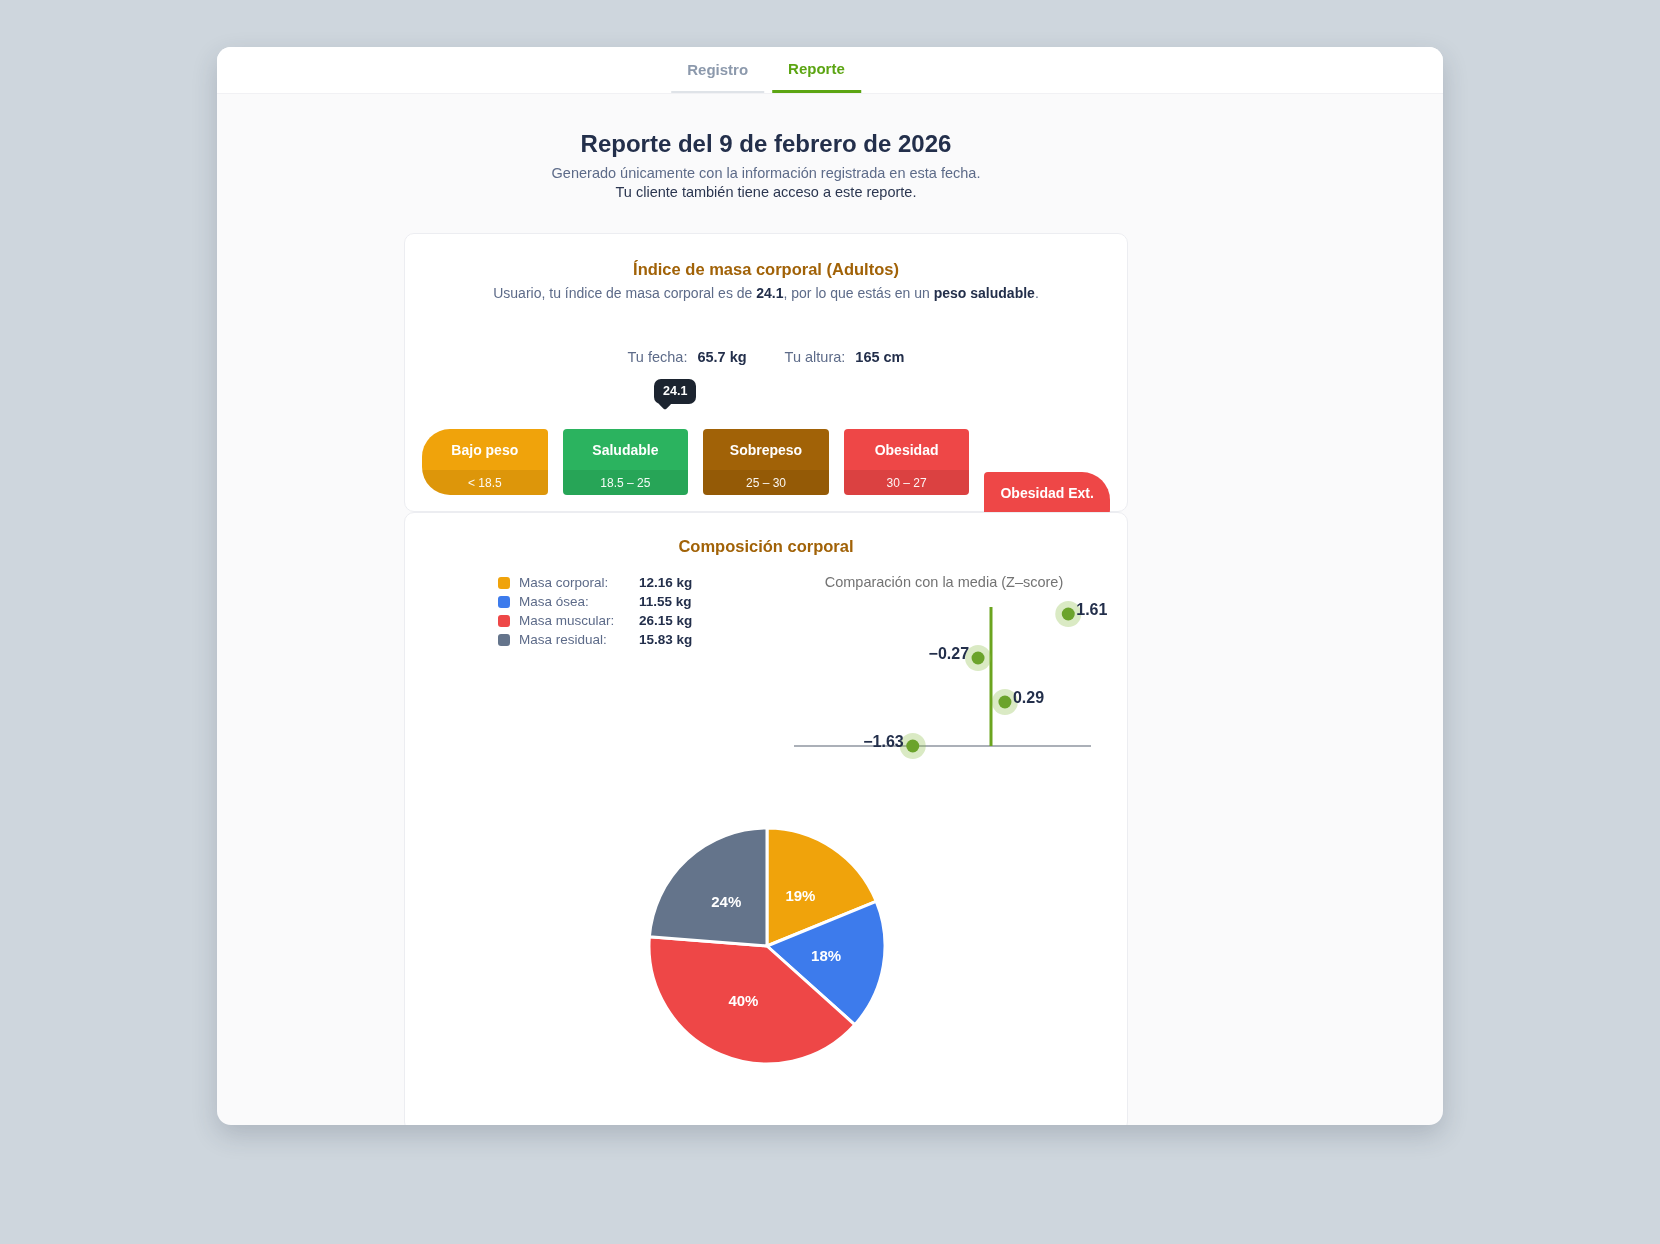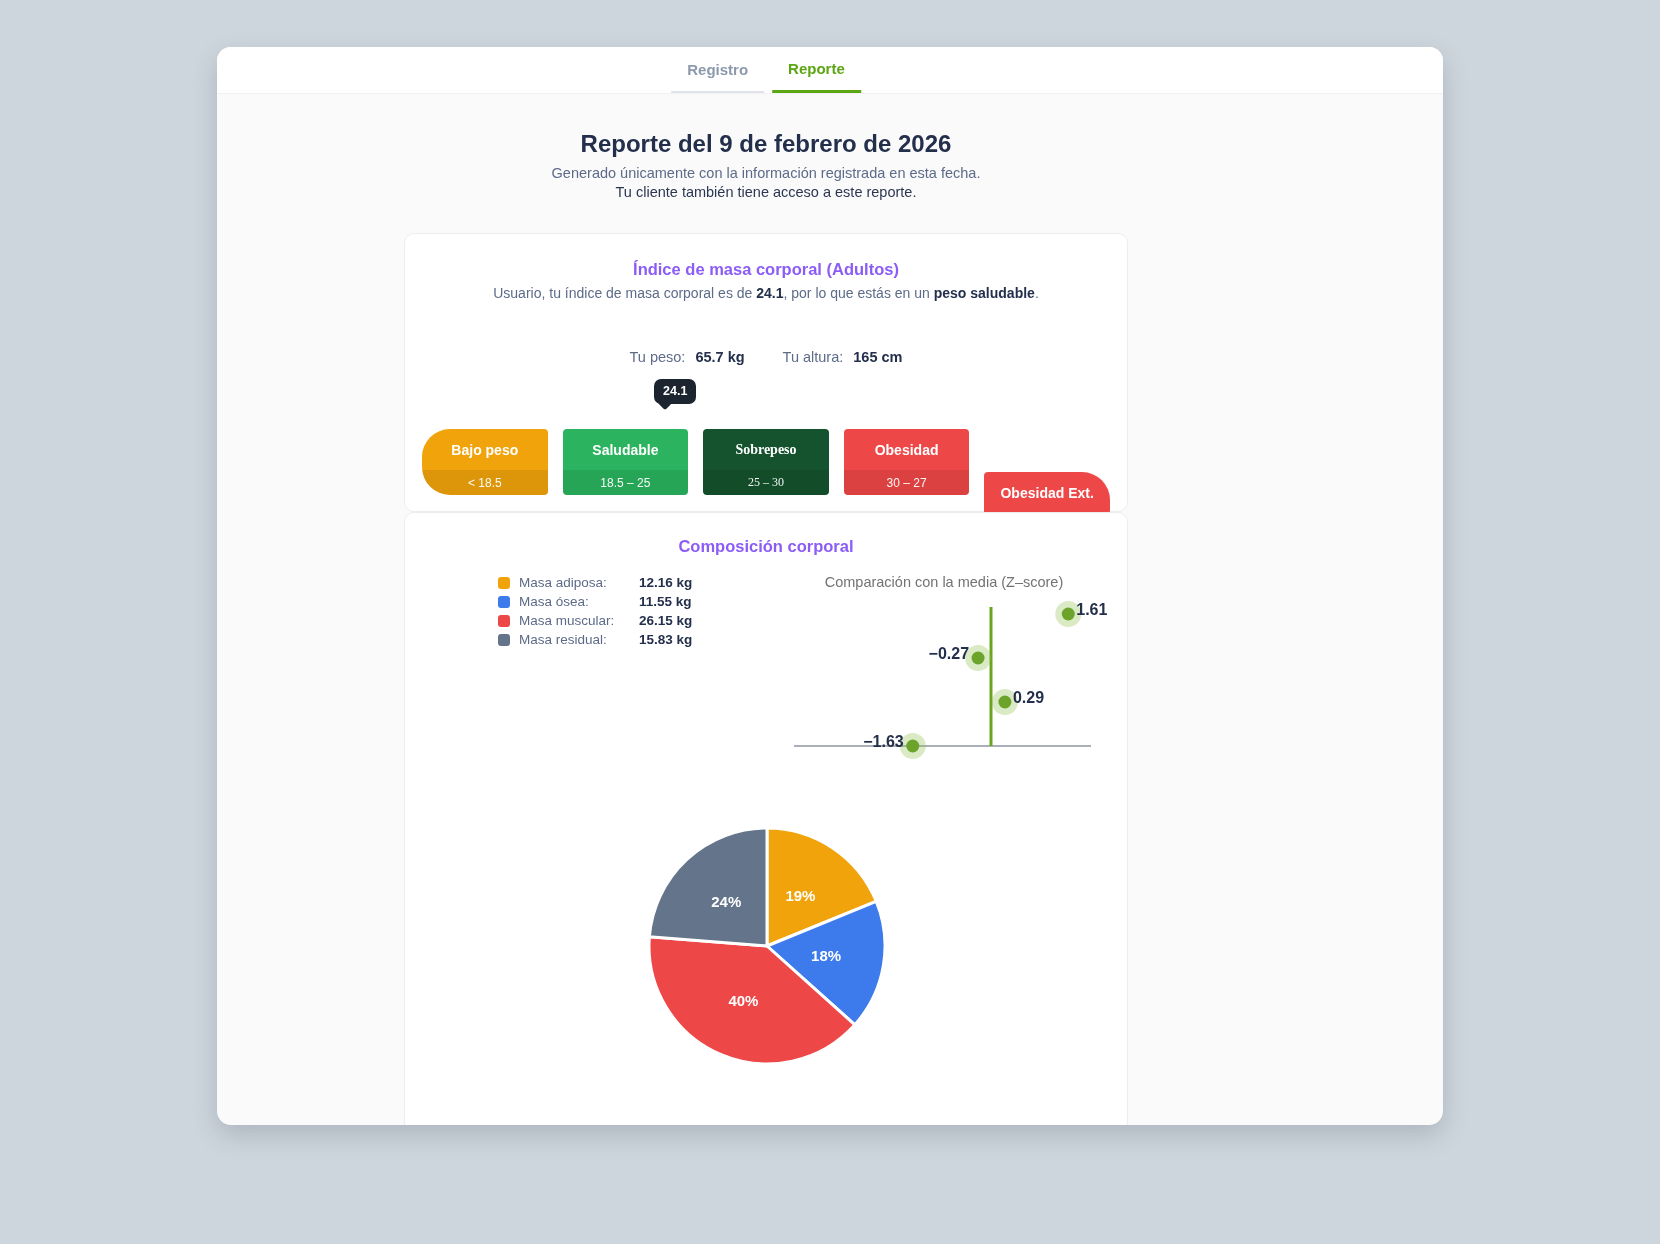--- a/index.html
+++ b/index.html
@@ -24,21 +24,21 @@
   
   .report-header{width:724px;margin:36px 0 0 187px;text-align:center;}
   .report-header h1{margin:0;font-size:24px;font-weight:700;color:#232F4B;}
   .report-header .sub{margin:7px 0 0;font-size:14.5px;}
   .sub.blue{color:#5D6B89;}
   .sub.dark{margin-top:3px;color:#2B3650;}
   
   .card{width:724px;margin-left:187px;background:#FFFFFF;border:1px solid #ECEDF1;
         border-radius:10px;box-sizing:border-box;}
   .bmi-card{margin-top:33px;padding:26px 17px 10px;}
-  .card h2{margin:0;text-align:center;font-size:16.5px;font-weight:700;color:#8b5cf6;}
+  .card h2{margin:0;text-align:center;font-size:16.5px;font-weight:700;color:#a16207;}
   .bmi-desc{margin:6px 0 0;text-align:center;font-size:14px;color:#5D6B89;}
   .bmi-desc b{color:#232F4B;}
   .stats{margin-top:48px;display:flex;justify-content:center;align-items:center;gap:10px;font-size:14.5px;}
   .stat-label{color:#5D6B89;}
   .stat-value{color:#232F4B;font-weight:700;}
   .stat-gap{width:18px;}
   
   .scale{position:relative;margin-top:14px;height:122px;}
   .badge{position:absolute;left:232px;top:0;background:#1C2430;color:#fff;font-size:12.5px;
          font-weight:700;padding:5px 9px 6px;border-radius:7px;z-index:2;}
@@ -82,21 +82,21 @@
     <h1>Reporte del 9 de febrero de 2026</h1>
     <p class="sub blue">Generado únicamente con la información registrada en esta fecha.</p>
     <p class="sub dark">Tu cliente también tiene acceso a este reporte.</p>
   </div>
 
   <div class="card bmi-card">
     <h2>Índice de masa corporal (Adultos)</h2>
     <p class="bmi-desc"><span>Usuario, tu índice de masa corporal es de </span><b>24.1</b><span>, por lo que estás en un </span><b>peso saludable</b><span>.</span></p>
 
     <div class="stats">
-      <span class="stat-label">Tu peso:</span>
+      <span class="stat-label">Tu fecha:</span>
       <span class="stat-value">65.7 kg</span>
       <span class="stat-gap"></span>
       <span class="stat-label">Tu altura:</span>
       <span class="stat-value">165 cm</span>
     </div>
 
     <div class="scale">
       <div class="badge" style="background: rgb(28, 36, 48);"><span>24.1</span></div>
       <div class="bars">
         <div class="bar first" style="background: rgb(240, 163, 11);">
@@ -104,21 +104,21 @@
           <div class="bar-range">
               <span>&lt; 18.5</span>
             </div>
         </div>
         <div class="bar" style="background: rgb(43, 179, 95);">
           <div class="bar-label">Saludable</div>
           <div class="bar-range">
               <span>18.5 – 25</span>
             </div>
         </div>
-        <div class="bar" style="background: #14532d; font-family: Liberation Serif, serif;">
+        <div class="bar" style="background: #a16207;">
           <div class="bar-label">Sobrepeso</div>
           <div class="bar-range">
               <span>25 – 30</span>
             </div>
         </div>
         <div class="bar" style="background: rgb(238, 71, 71);">
           <div class="bar-label">Obesidad</div>
           <div class="bar-range">
               <span>30 – 27</span>
             </div>
@@ -132,21 +132,21 @@
       </div>
     </div>
   </div>
 
   <div class="card comp-card">
     <h2>Composición corporal</h2>
 
     <div class="legend">
       <div class="legend-row">
         <span class="swatch" style="background: rgb(240, 163, 11);"></span>
-        <span class="legend-label">Masa adiposa:</span>
+        <span class="legend-label">Masa corporal:</span>
         <span class="legend-value">12.16 kg</span>
       </div>
       <div class="legend-row">
         <span class="swatch" style="background: rgb(61, 123, 236);"></span>
         <span class="legend-label">Masa ósea:</span>
         <span class="legend-value">11.55 kg</span>
       </div>
       <div class="legend-row">
         <span class="swatch" style="background: rgb(238, 71, 71);"></span>
         <span class="legend-label">Masa muscular:</span>

